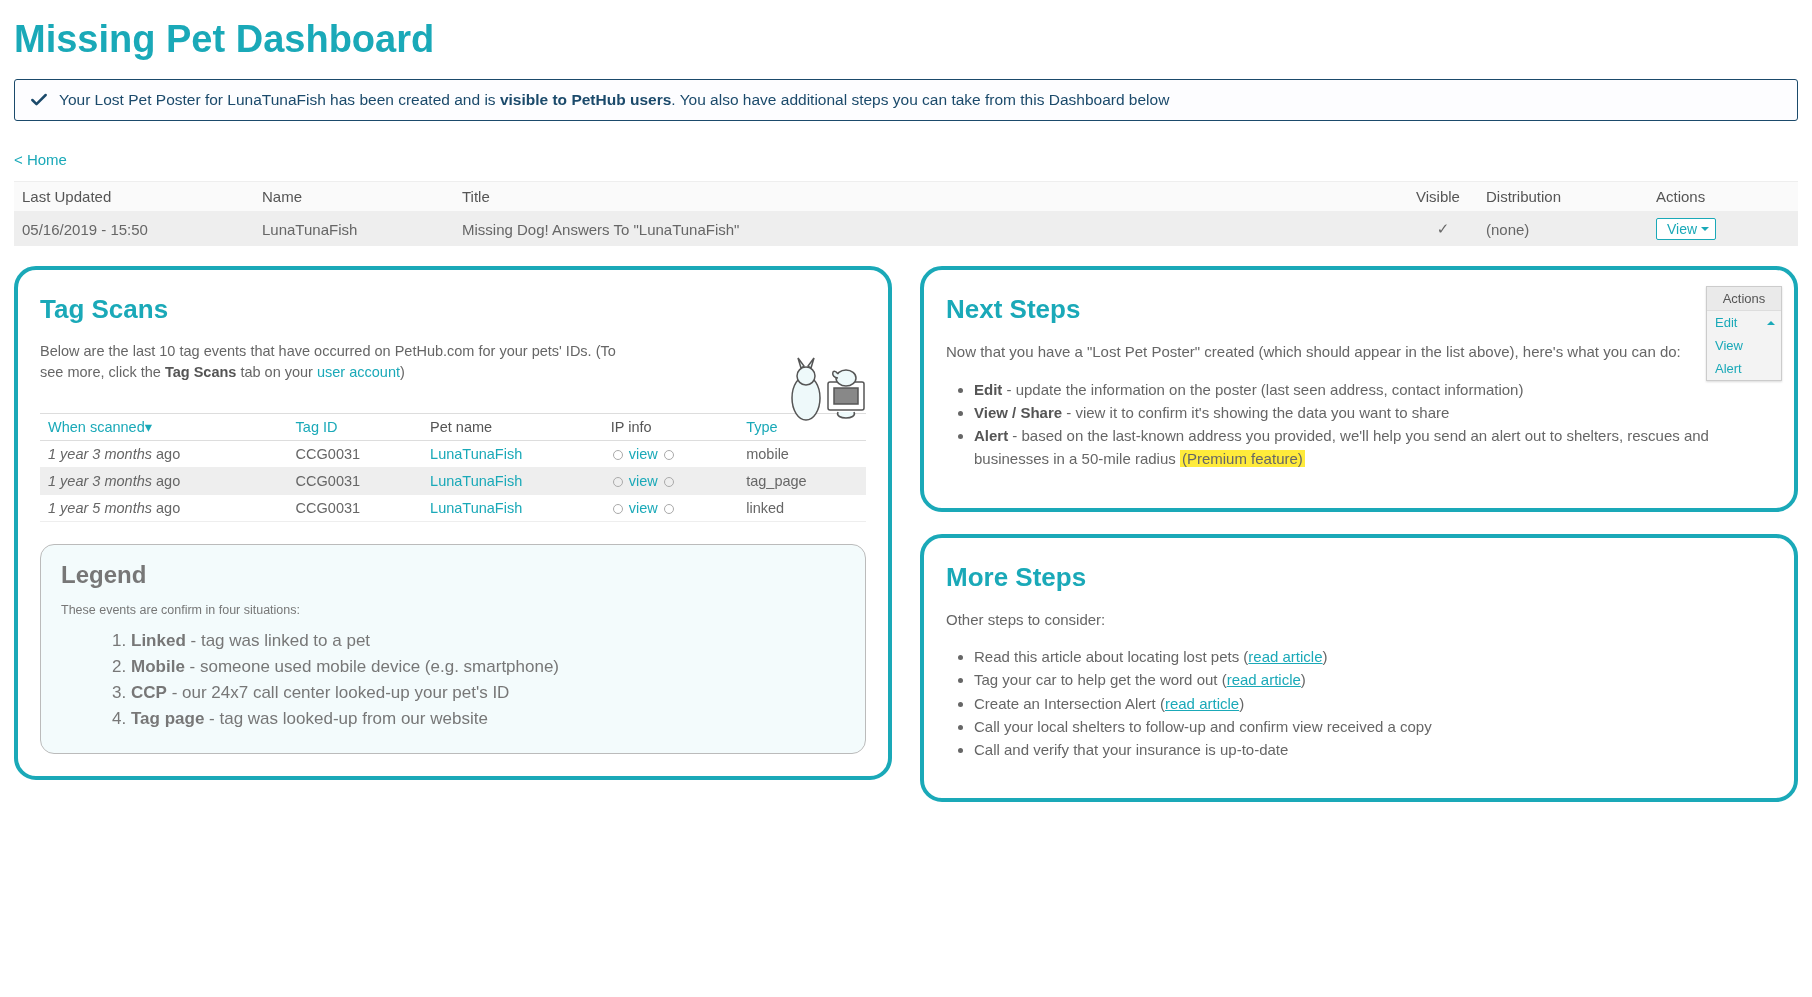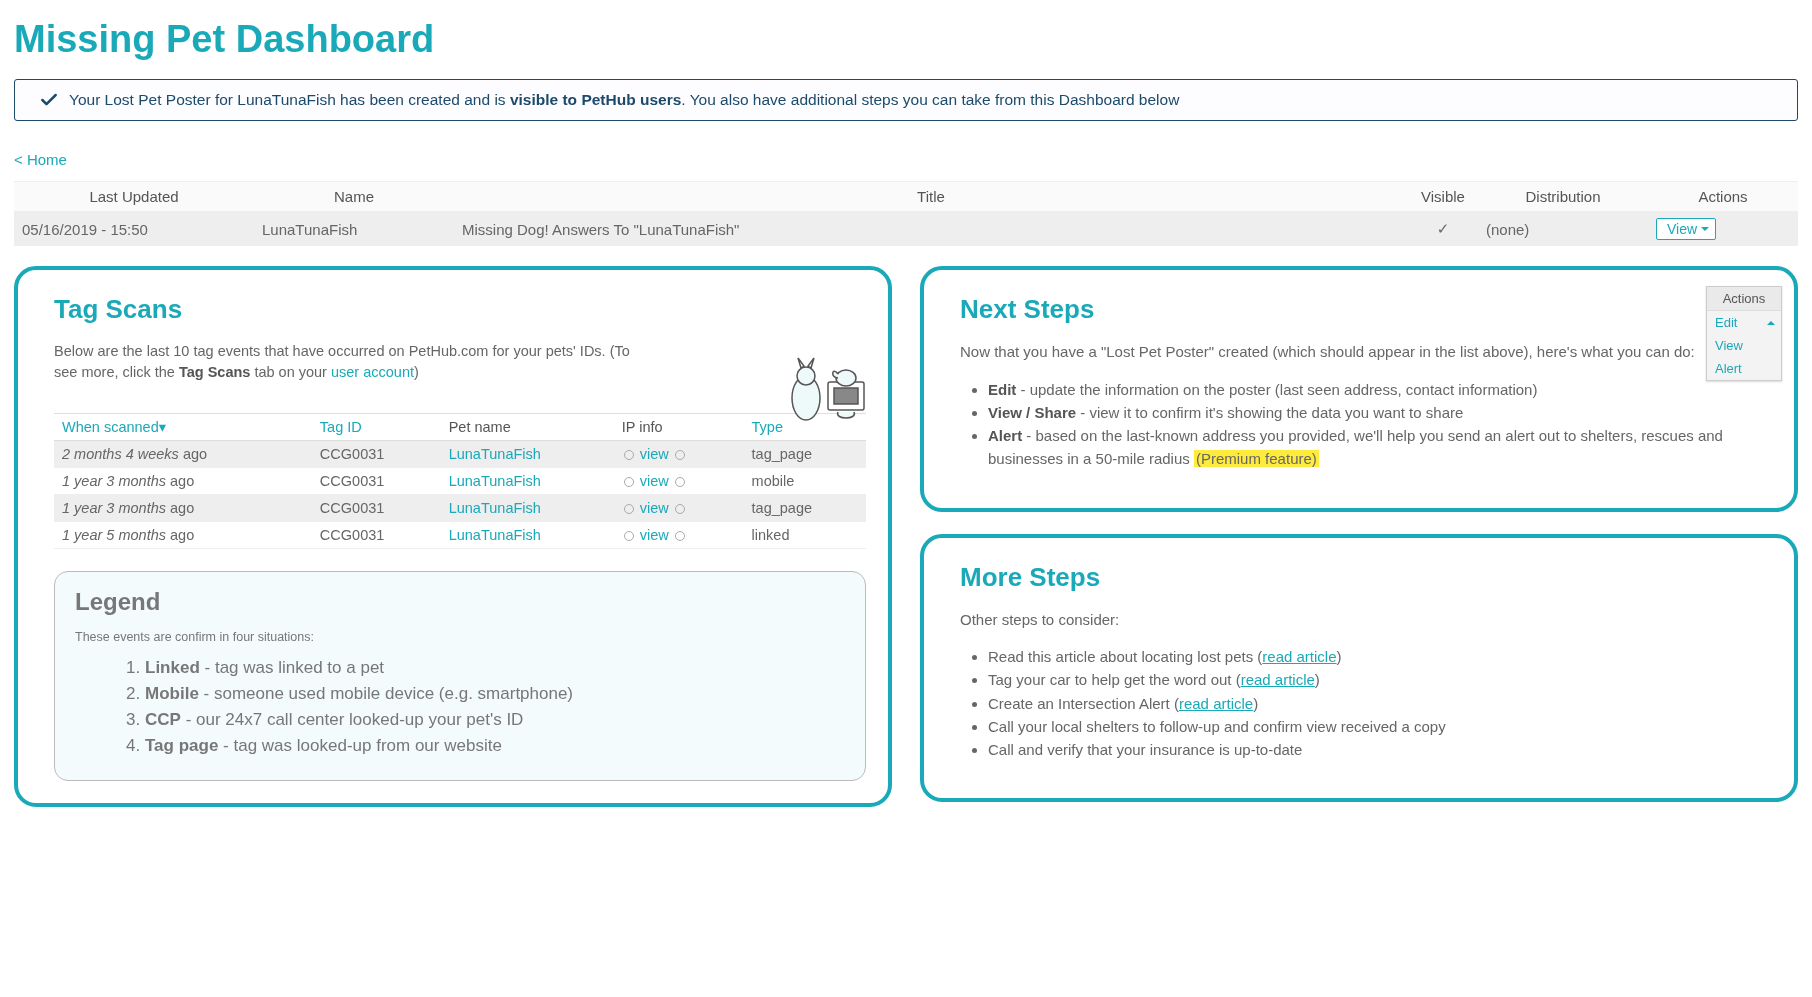--- a/index.html
+++ b/index.html
@@ -13,40 +13,40 @@
   }
   h1.page-title {
     color: #1aa9b8;
     font-size: 38px;
     margin: 8px 0 18px 0;
     font-weight: 700;
   }
   .alert-box {
     border: 1px solid #1b4a6b;
     border-radius: 3px;
-    padding: 10px 24px;
+    padding: 10px 14px;
     display: flex;
     align-items: center;
     gap: 10px;
     background: #fdfdff;
     margin-bottom: 30px;
     text-align: right;
   }
   .alert-box svg { flex: 0 0 auto; }
   .alert-box .msg { color: #1b4a6b; font-size: 15.5px; }
   .alert-box .msg b { font-weight: 700; }
   a.home-link { color: #1aa9b8; text-decoration: none; font-size: 15px; }
   table.main-table {
     width: 100%;
     border-collapse: collapse;
     margin-top: 12px;
     font-size: 15px;
   }
   table.main-table th {
-    text-align: center;
+    text-align: left;
     font-weight: 400;
     color: #555;
     padding: 6px 8px;
     background: #fafafa;
     border-top: 1px solid #eee;
     border-bottom: 1px solid #eee;
   }
   table.main-table td {
     padding: 6px 8px;
     background: #eeeeee;
@@ -77,21 +77,21 @@
   .cols {
     display: flex;
     gap: 28px;
     margin-top: 20px;
     align-items: flex-start;
   }
   .col { flex: 1 1 0; display: flex; flex-direction: column; gap: 22px; }
   .panel {
     border: 4px solid #1aa9b8;
     border-radius: 22px;
-    padding: 18px 22px 22px 36px;
+    padding: 18px 22px 22px 22px;
     background: #fff;
     position: relative;
   }
   .panel h2 {
     color: #1aa9b8;
     font-size: 26px;
     margin: 6px 0 16px 0;
     font-weight: 700;
   }
   .tagscans-blurb {
@@ -279,27 +279,20 @@
         <thead>
           <tr>
             <th class="sortable"><span>When scanned</span><span>▾</span></th>
             <th class="sortable">Tag ID</th>
             <th>Pet name</th>
             <th>IP info</th>
             <th class="sortable">Type</th>
           </tr>
         </thead>
         <tbody>
-          <tr class="alt">
-            <td><i>2 months 4 weeks</i><span> ago</span></td>
-            <td>CCG0031</td>
-            <td><a href="#">LunaTunaFish</a></td>
-            <td class="ip-cell"><span class="circ"></span> <a href="#">view</a> <span class="circ"></span></td>
-            <td>tag_page</td>
-          </tr>
           <tr>
             <td><i>1 year 3 months</i><span> ago</span></td>
             <td>CCG0031</td>
             <td><a href="#">LunaTunaFish</a></td>
             <td class="ip-cell"><span class="circ"></span> <a href="#">view</a> <span class="circ"></span></td>
             <td>mobile</td>
           </tr>
           <tr class="alt">
             <td><i>1 year 3 months</i><span> ago</span></td>
             <td>CCG0031</td>

